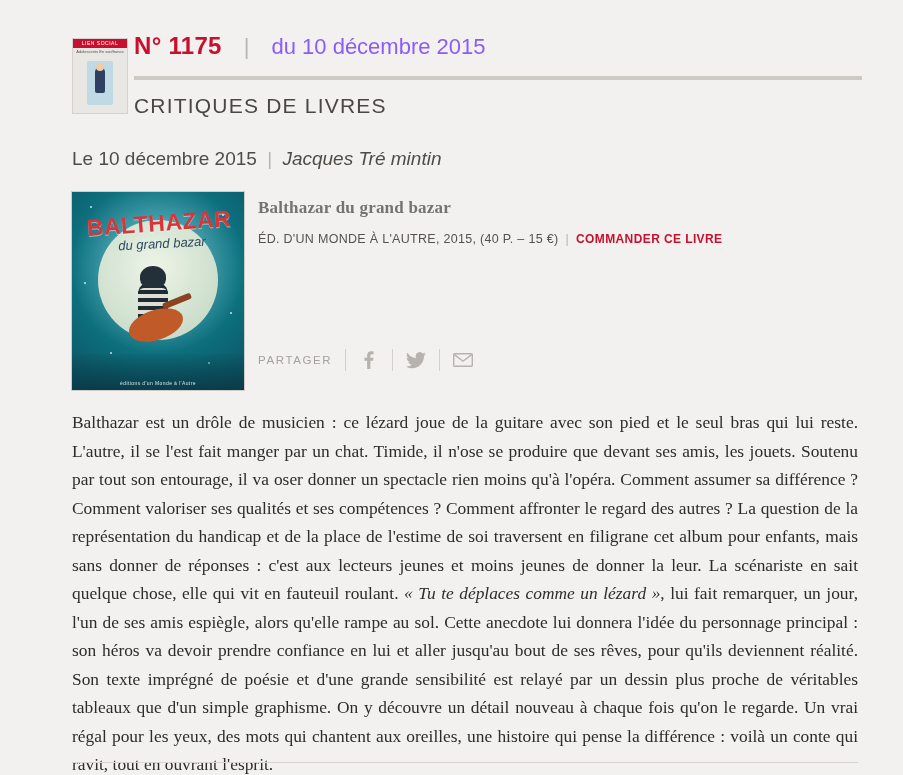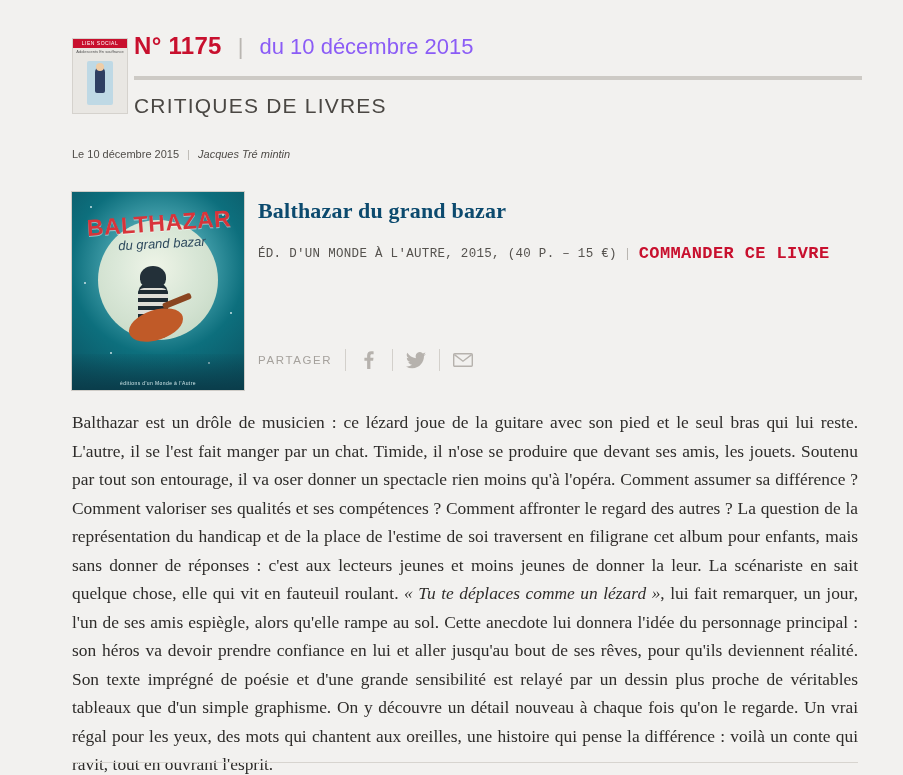--- a/index.html
+++ b/index.html
@@ -26,21 +26,21 @@
   
   .masthead {
     position: absolute;
     left: 72px;
     top: 32px;
     width: 790px;
   }
   .issue-line {
     display: flex;
     align-items: baseline;
-    gap: 6px;
+    gap: 12px;
     padding-left: 62px;
     height: 40px;
   }
   .issue-num {
     color: #c8102e;
     font-size: 24px;
     font-weight: bold;
     letter-spacing: 0.3px;
     font-family: "Liberation Sans", sans-serif;
   }
@@ -124,21 +124,21 @@
     height: 8px;
     background: #f0cda6;
     border-radius: 50%;
   }
 
   
   .byline {
     position: absolute;
     left: 72px;
     top: 148px;
-    font-size: 11px;
+    font-size: 19px;
     color: #4f4c48;
     text-align: center;
   }
   .byline .bl-sep { color: #b9b6b1; margin: 0 5px; }
   .byline .bl-author { font-style: italic; color: #4f4c48; }
 
   
   .cover {
     position: absolute;
     left: 72px;
@@ -251,52 +251,50 @@
   }
 
   
   .book-info {
     position: absolute;
     left: 258px;
     top: 198px;
     width: 600px;
   }
   .book-title {
-    font-size: 22px;
+    font-size: 17px;
     font-weight: bold;
-    color: #0c4a6e;
+    color: #737373;
     font-family: "Liberation Serif", serif;
     letter-spacing: 0.2px;
   }
   .book-authors {
     font-size: 23px;
     color: #4b4845;
     margin-top: 11px;
     font-weight: 400;
   }
   .book-meta {
-    margin-top: 20px;
+    margin-top: 14px;
     font-size: 12.5px;
     color: #55524e;
     letter-spacing: 0.3px;
     display: flex;
-    align-items: center;
     flex-wrap: wrap;
-    font-family: Liberation Mono, monospace;
   }
   .book-meta .meta-sep {
     color: #b9b6b1;
     margin: 0 7px;
   }
   .order-link {
     color: #c8102e;
     font-weight: bold;
     text-decoration: none;
     letter-spacing: 0.4px;
-    font-size: 17px;
+    font-size: 12px;
   }
 
   
   .share-row {
     position: absolute;
     left: 258px;
     top: 348px;
     display: flex;
     align-items: center;
     height: 24px;

